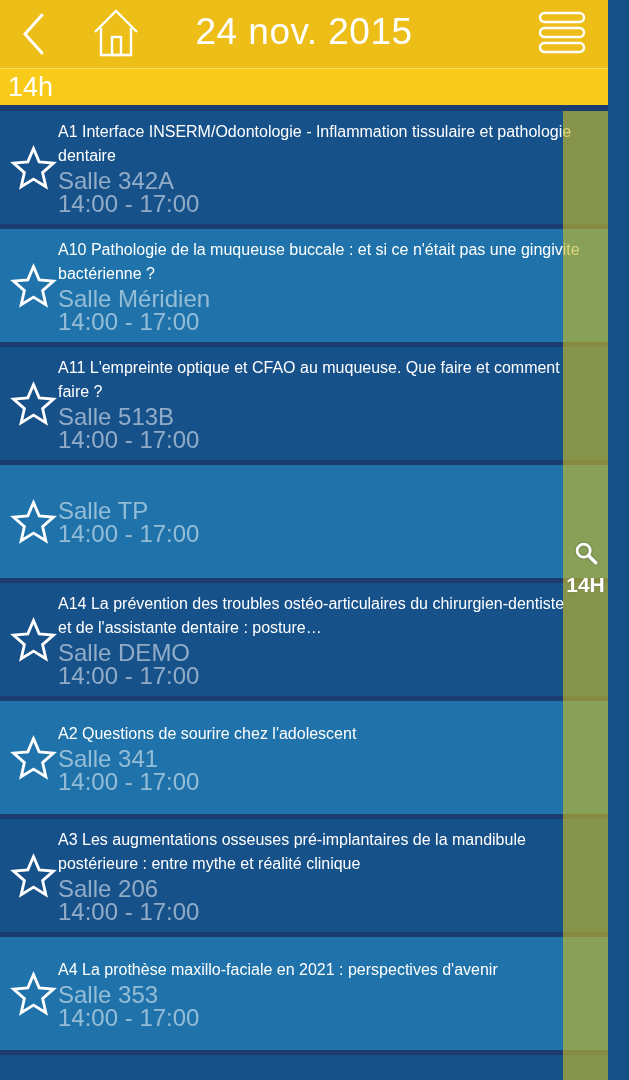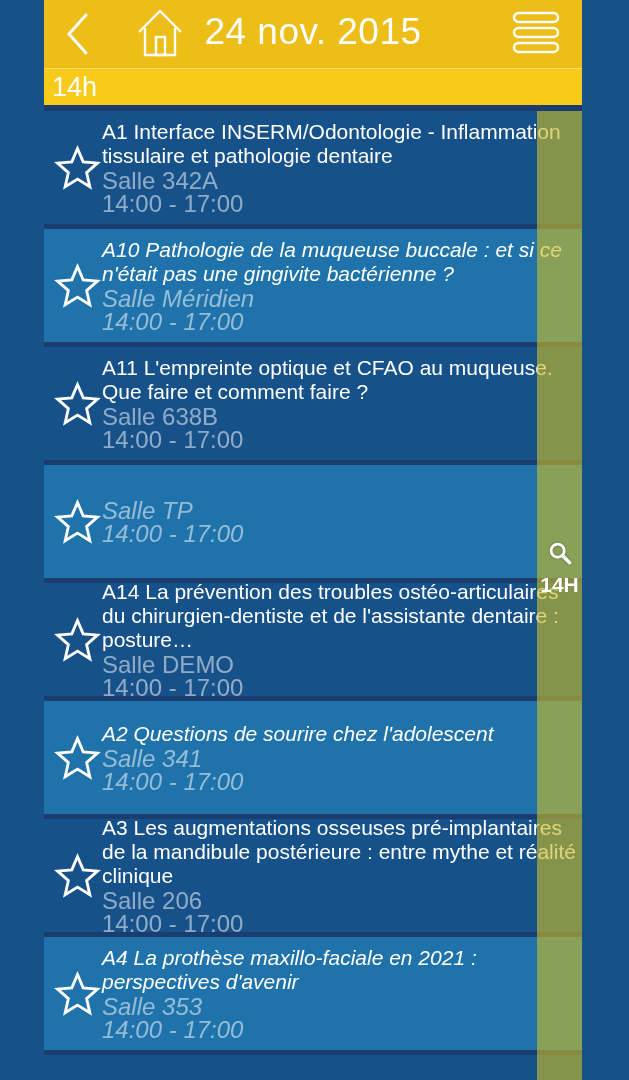--- a/index.html
+++ b/index.html
@@ -8,44 +8,44 @@
     --separator:#1b3c6e;
     --row_dark:#17518a;
     --row_light:#1f73aa;
     --strip_overlay:rgba(201,187,37,0.62);
     --text_primary:#ffffff;
     --text_muted:rgba(255,255,255,0.52);
   }
   *{margin:0;padding:0;box-sizing:border-box;}
   html,body{width:629px;height:1080px;overflow:hidden;}
   body{font-family:"Liberation Sans",sans-serif;background:var(--row_dark);}
-  .screen{position:relative;width:538px;height:1080px;overflow:hidden;margin-left:44px;}
+  .screen{position:relative;width:608px;height:1080px;overflow:hidden;}
 
   
   .navbar{position:relative;height:68px;background:var(--header_bg);}
   .nav-btn{position:absolute;background:none;border:none;padding:0;cursor:pointer;line-height:0;}
   .back-btn{left:20px;top:12px;}
   .home-btn{left:92px;top:7px;}
   .menu-btn{right:22px;top:11px;}
   .navbar-title{position:absolute;left:0;right:0;top:11px;text-align:center;
     color:var(--text_primary);font-size:37px;font-weight:400;letter-spacing:.5px;}
 
   
   .timebar{height:37px;background:var(--timebar_bg);border-top:1px solid rgba(255,255,255,.35);
     display:flex;align-items:center;padding-left:8px;}
   .timebar-label{color:var(--text_primary);font-size:27px;font-weight:400;}
 
   
   .list{position:absolute;top:105px;left:0;right:0;bottom:0;border-top:6px solid var(--separator);overflow:hidden;}
   .row{display:flex;align-items:center;height:118px;border-bottom:5px solid var(--separator);
     background:var(--row_dark);padding-left:10px;cursor:pointer;}
-  .row.alt{background:var(--row_light);font-style:italic;}
+  .row.alt{background:var(--row_light);}
   .star-btn{flex:0 0 47px;width:47px;height:47px;background:none;border:none;padding:0;cursor:pointer;line-height:0;}
   .texts{width:522px;margin-left:1px;}
-  .session-title{color:var(--text_primary);font-size:21px;line-height:24px;}
+  .session-title{color:var(--text_primary);font-size:16px;line-height:24px;}
   .session-room,.session-time{color:var(--text_muted);font-size:24px;line-height:23px;}
   .session-room{margin-top:1px;}
 
   
   .strip{position:absolute;top:0;right:0;width:45px;height:100%;background:var(--strip_overlay);z-index:5;}
   .strip-indicator{position:absolute;top:428px;left:0;width:100%;text-align:center;}
   .strip-icon{display:inline-block;line-height:0;filter:drop-shadow(0 0 1px rgba(0,0,0,.35));}
   .strip-label{display:block;margin-top:2px;color:var(--text_primary);font-size:21px;font-weight:bold;
     text-shadow:0 0 1px rgba(0,0,0,.25);}
   svg{display:block;}
@@ -123,21 +123,21 @@
   <div class="row">
     <button class="star-btn">
       <span>
         <svg width="47" height="47" viewBox="0 0 24 24">
           <path d="M12 2.3 L14.9 9.1 L22.2 9.75 L16.65 14.6 L18.3 21.8 L12 17.95 L5.7 21.8 L7.35 14.6 L1.8 9.75 L9.1 9.1 Z" fill="none" stroke="#ffffff" stroke-width="1.45"></path>
         </svg>
       </span>
     </button>
     <div class="texts">
       <div class="session-title">A11 L'empreinte optique et CFAO au muqueuse. Que faire et comment faire ?</div>
-      <div class="session-room">Salle 638B</div>
+      <div class="session-room">Salle 513B</div>
       <div class="session-time">14:00 - 17:00</div>
     </div>
   </div>
 
   <div class="row alt">
     <button class="star-btn">
       <span>
         <svg width="47" height="47" viewBox="0 0 24 24">
           <path d="M12 2.3 L14.9 9.1 L22.2 9.75 L16.65 14.6 L18.3 21.8 L12 17.95 L5.7 21.8 L7.35 14.6 L1.8 9.75 L9.1 9.1 Z" fill="none" stroke="#ffffff" stroke-width="1.45"></path>
         </svg>

